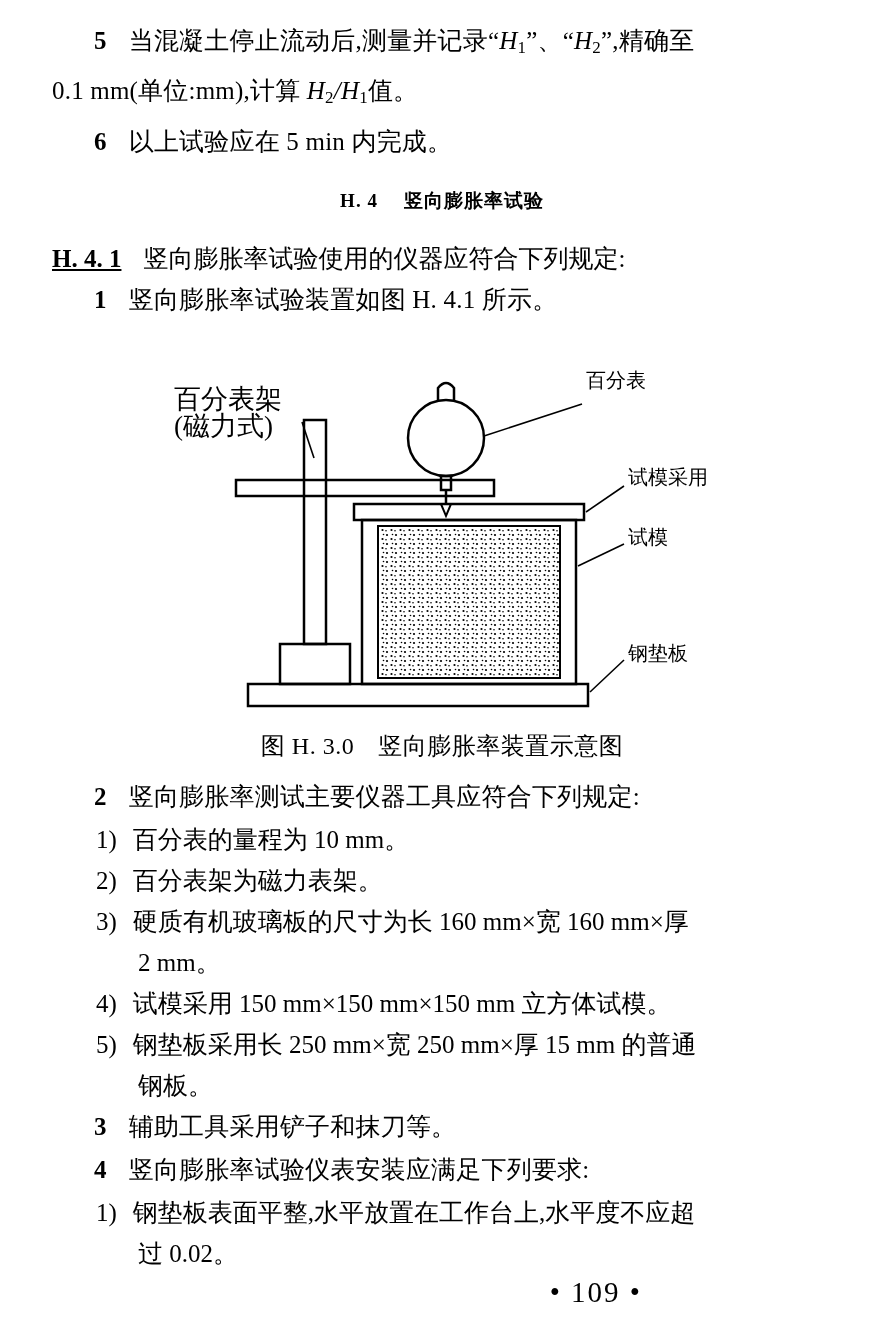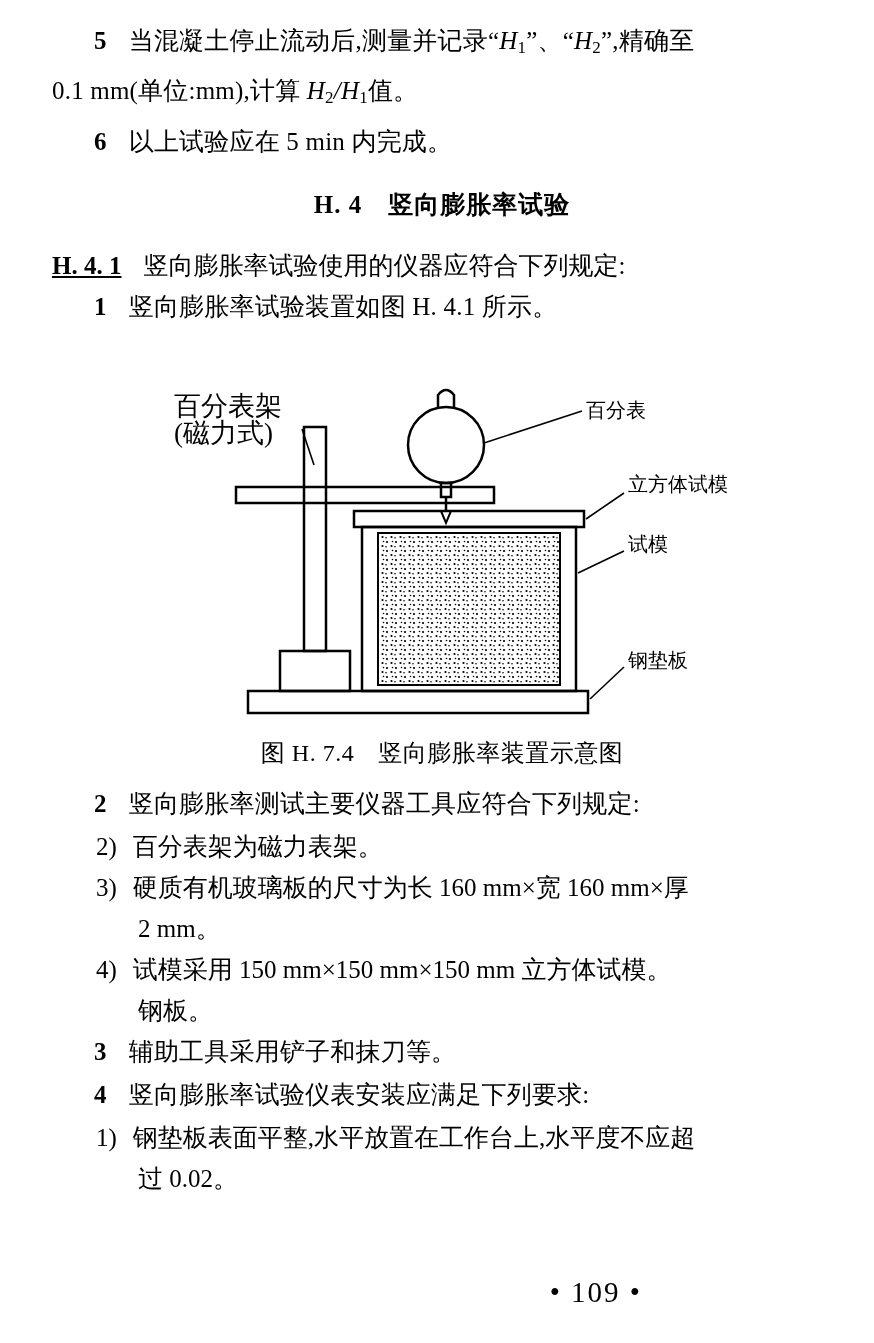--- a/index.html
+++ b/index.html
@@ -43,21 +43,21 @@
     text-indent: 42px;
   }
   .p-cont {
     text-indent: 0;
   }
   .sp-s { display: inline-block; width: 16px; }
   .sp-m { display: inline-block; width: 22px; }
 
   .section-title {
     text-align: center;
-    font-size: 25px;
+    font-size: 19px;
     font-weight: bold;
     margin: 26px 0 24px 0;
     letter-spacing: 1px;
   }
   .section-title .gap { display: inline-block; width: 26px; }
 
   .clause {
     font-size: 25px;
     line-height: 41px;
     margin: 0;
@@ -184,44 +184,50 @@
 
         <line x1="526" y1="240" x2="572" y2="218" stroke="#000" stroke-width="1.6"></line>
 
         <line x1="538" y1="366" x2="572" y2="334" stroke="#000" stroke-width="1.6"></line>
       </svg>
 
       <div style="position:absolute; left:122px; top:60px; font-size:27px; line-height:27px;">
         <div>百分表架</div>
         <div>(磁力式)</div>
       </div>
-      <div style="position:absolute; left:534px; top:64px; font-size:20px;">百分表</div>
-      <div style="position:absolute; left:576px; top:138px; font-size:20px;">立方体试模</div>
+      <div style="position:absolute; left:534px; top:41px; font-size:20px;">百分表</div>
+      <div style="position:absolute; left:576px; top:138px; font-size:20px;">试模采用</div>
       <div style="position:absolute; left:576px; top:198px; font-size:20px;">试模</div>
       <div style="position:absolute; left:576px; top:314px; font-size:20px;">钢垫板</div>
     </div>
 
     <div class="fig-caption">
-      <span>图 H. 7.4</span><span class="gap"></span><span>竖向膨胀率装置示意图</span>
+      <span>图 H. 3.0</span><span class="gap"></span><span>竖向膨胀率装置示意图</span>
     </div>
 
     <p class="para p-item" style="margin-top:14px;">
       <span class="indent-num">2</span><span class="sp-m"></span><span>竖向膨胀率测试主要仪器工具应符合下列规定:</span>
     </p>
 
     <div class="sub-list">
       <p class="sub-item">
+        <span>1)</span><span class="sp-s"></span><span>百分表的量程为 10 mm。</span>
+      </p>
+      <p class="sub-item">
         <span>2)</span><span class="sp-s"></span><span>百分表架为磁力表架。</span>
       </p>
       <p class="sub-item">
         <span>3)</span><span class="sp-s"></span><span>硬质有机玻璃板的尺寸为长 160 mm×宽 160 mm×厚</span>
       </p>
       <p class="sub-item sub-item-2">2 mm。</p>
       <p class="sub-item">
         <span>4)</span><span class="sp-s"></span><span>试模采用 150 mm×150 mm×150 mm 立方体试模。</span>
+      </p>
+      <p class="sub-item">
+        <span>5)</span><span class="sp-s"></span><span>钢垫板采用长 250 mm×宽 250 mm×厚 15 mm 的普通</span>
       </p>
       <p class="sub-item sub-item-2">钢板。</p>
     </div>
 
     <p class="para p-item">
       <span class="indent-num">3</span><span class="sp-m"></span><span>辅助工具采用铲子和抹刀等。</span>
     </p>
 
     <p class="para p-item">
       <span class="indent-num">4</span><span class="sp-m"></span><span>竖向膨胀率试验仪表安装应满足下列要求:</span>

